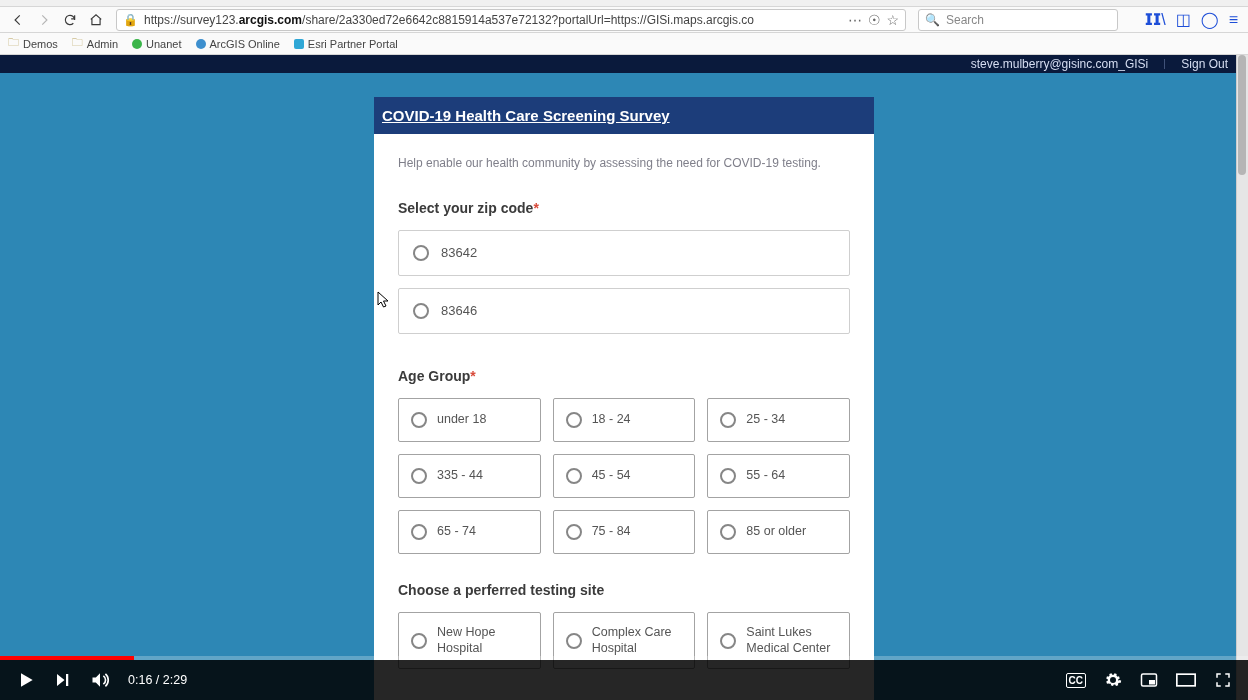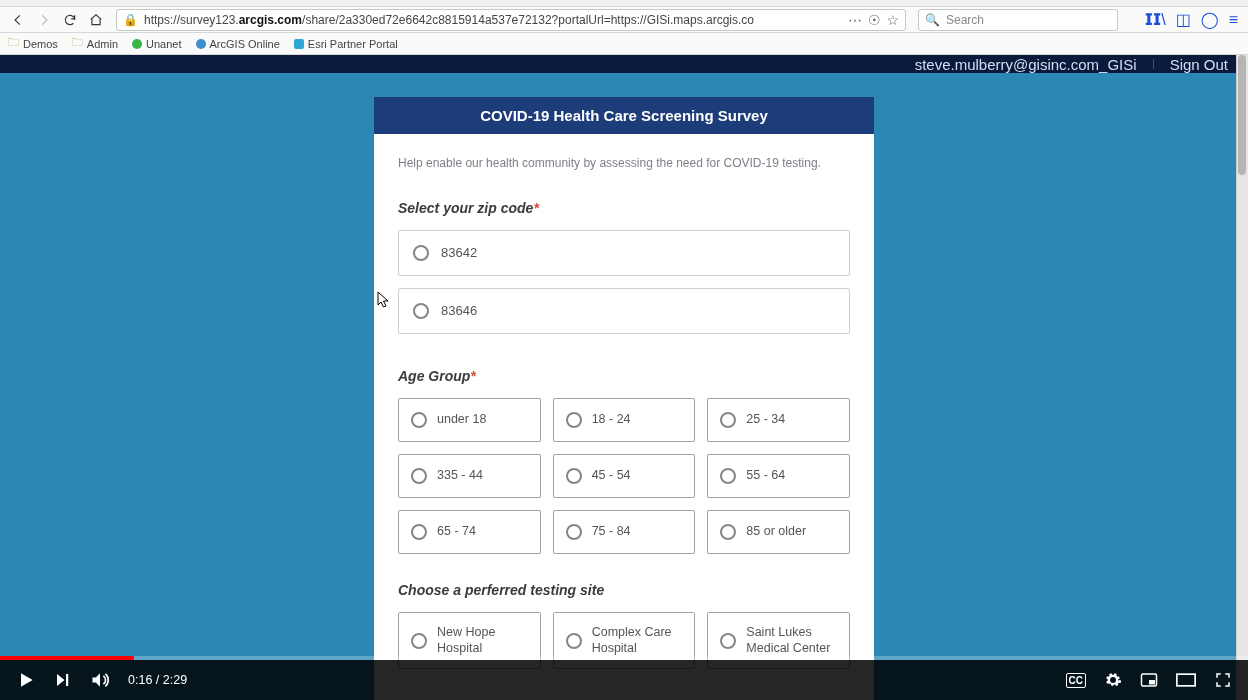--- a/index.html
+++ b/index.html
@@ -24,28 +24,28 @@
   .bm .folder { color:#b8a25c; }
   .bm .dot-green { width:10px;height:10px;border-radius:50%;background:#3bb54a;display:inline-block;}
   .bm .dot-blue  { width:10px;height:10px;border-radius:50%;background:#3d8fce;display:inline-block;}
   .bm .dot-teal  { width:10px;height:10px;display:inline-block;background:#2fa7d6;border-radius:2px;}
 
   
   .viewport { position: relative; width: 1248px; height: calc(700px - 7px - 26px - 22px); background: #2d87b5; overflow: hidden; }
   .scrollbar-fake { position:absolute; right:0; top:0; width:12px; height:100%; background:#e6e6e6; border-left:1px solid #cdcdcd;}
   .scrollbar-thumb { position:absolute; right:2px; top:0; width:8px; height:120px; background:#b5b5b5; border-radius:4px;}
 
-  .topbar { height: 18px; background: #0a1a3c; color: #d6def2; font-size: 15px; display: flex; align-items: center; justify-content: flex-end; padding: 0 20px 0 0; gap: 16px; }
+  .topbar { height: 18px; background: #0a1a3c; color: #d6def2; font-size: 12px; display: flex; align-items: center; justify-content: flex-end; padding: 0 20px 0 0; gap: 16px; }
   .topbar .sep { width:1px; height:10px; background:#405279; }
 
   .survey-wrap { width: 500px; margin: 24px auto 0; background:#fff; }
-  .survey-header { background:#1c3d7a; color:#fff; text-align:center; padding:10px 8px; font-size:15px; font-weight:600;}
+  .survey-header { background:#1c3d7a; color:#fff; text-align:left; padding:10px 8px; font-size:15px; font-weight:600;text-decoration:underline;}
   .survey-body { padding: 22px 24px 40px; }
   .intro { color:#7f7f8a; font-size:12px; margin-bottom: 30px; }
-  .q-label { color:#3b3b3b; font-size:14px; font-weight:700; margin-bottom:14px;font-style:italic; }
+  .q-label { color:#3b3b3b; font-size:14px; font-weight:700; margin-bottom:14px; }
   .req { color:#d84a3a; }
 
   .opt-full { border:1px solid #cfcfcf; border-radius:2px; padding:14px 14px; display:flex; align-items:flex-start; gap:12px; margin-bottom:12px; font-size:13px; color:#555; }
   .radio { width:16px; height:16px; border:2px solid #868686; border-radius:50%; flex:0 0 16px; }
 
   .grid3 { display:grid; grid-template-columns: repeat(3, 1fr); gap:12px; }
   .opt-cell { border:1px solid #a3a3a3; border-radius:2px; padding:12px 12px; display:flex; align-items:center; gap:10px; font-size:12.5px; color:#555; min-height:44px; }
   .opt-cell .txt { line-height:1.25; }
 
   .cursor-img { position:absolute; left:377px; top:236px; pointer-events:none; }

